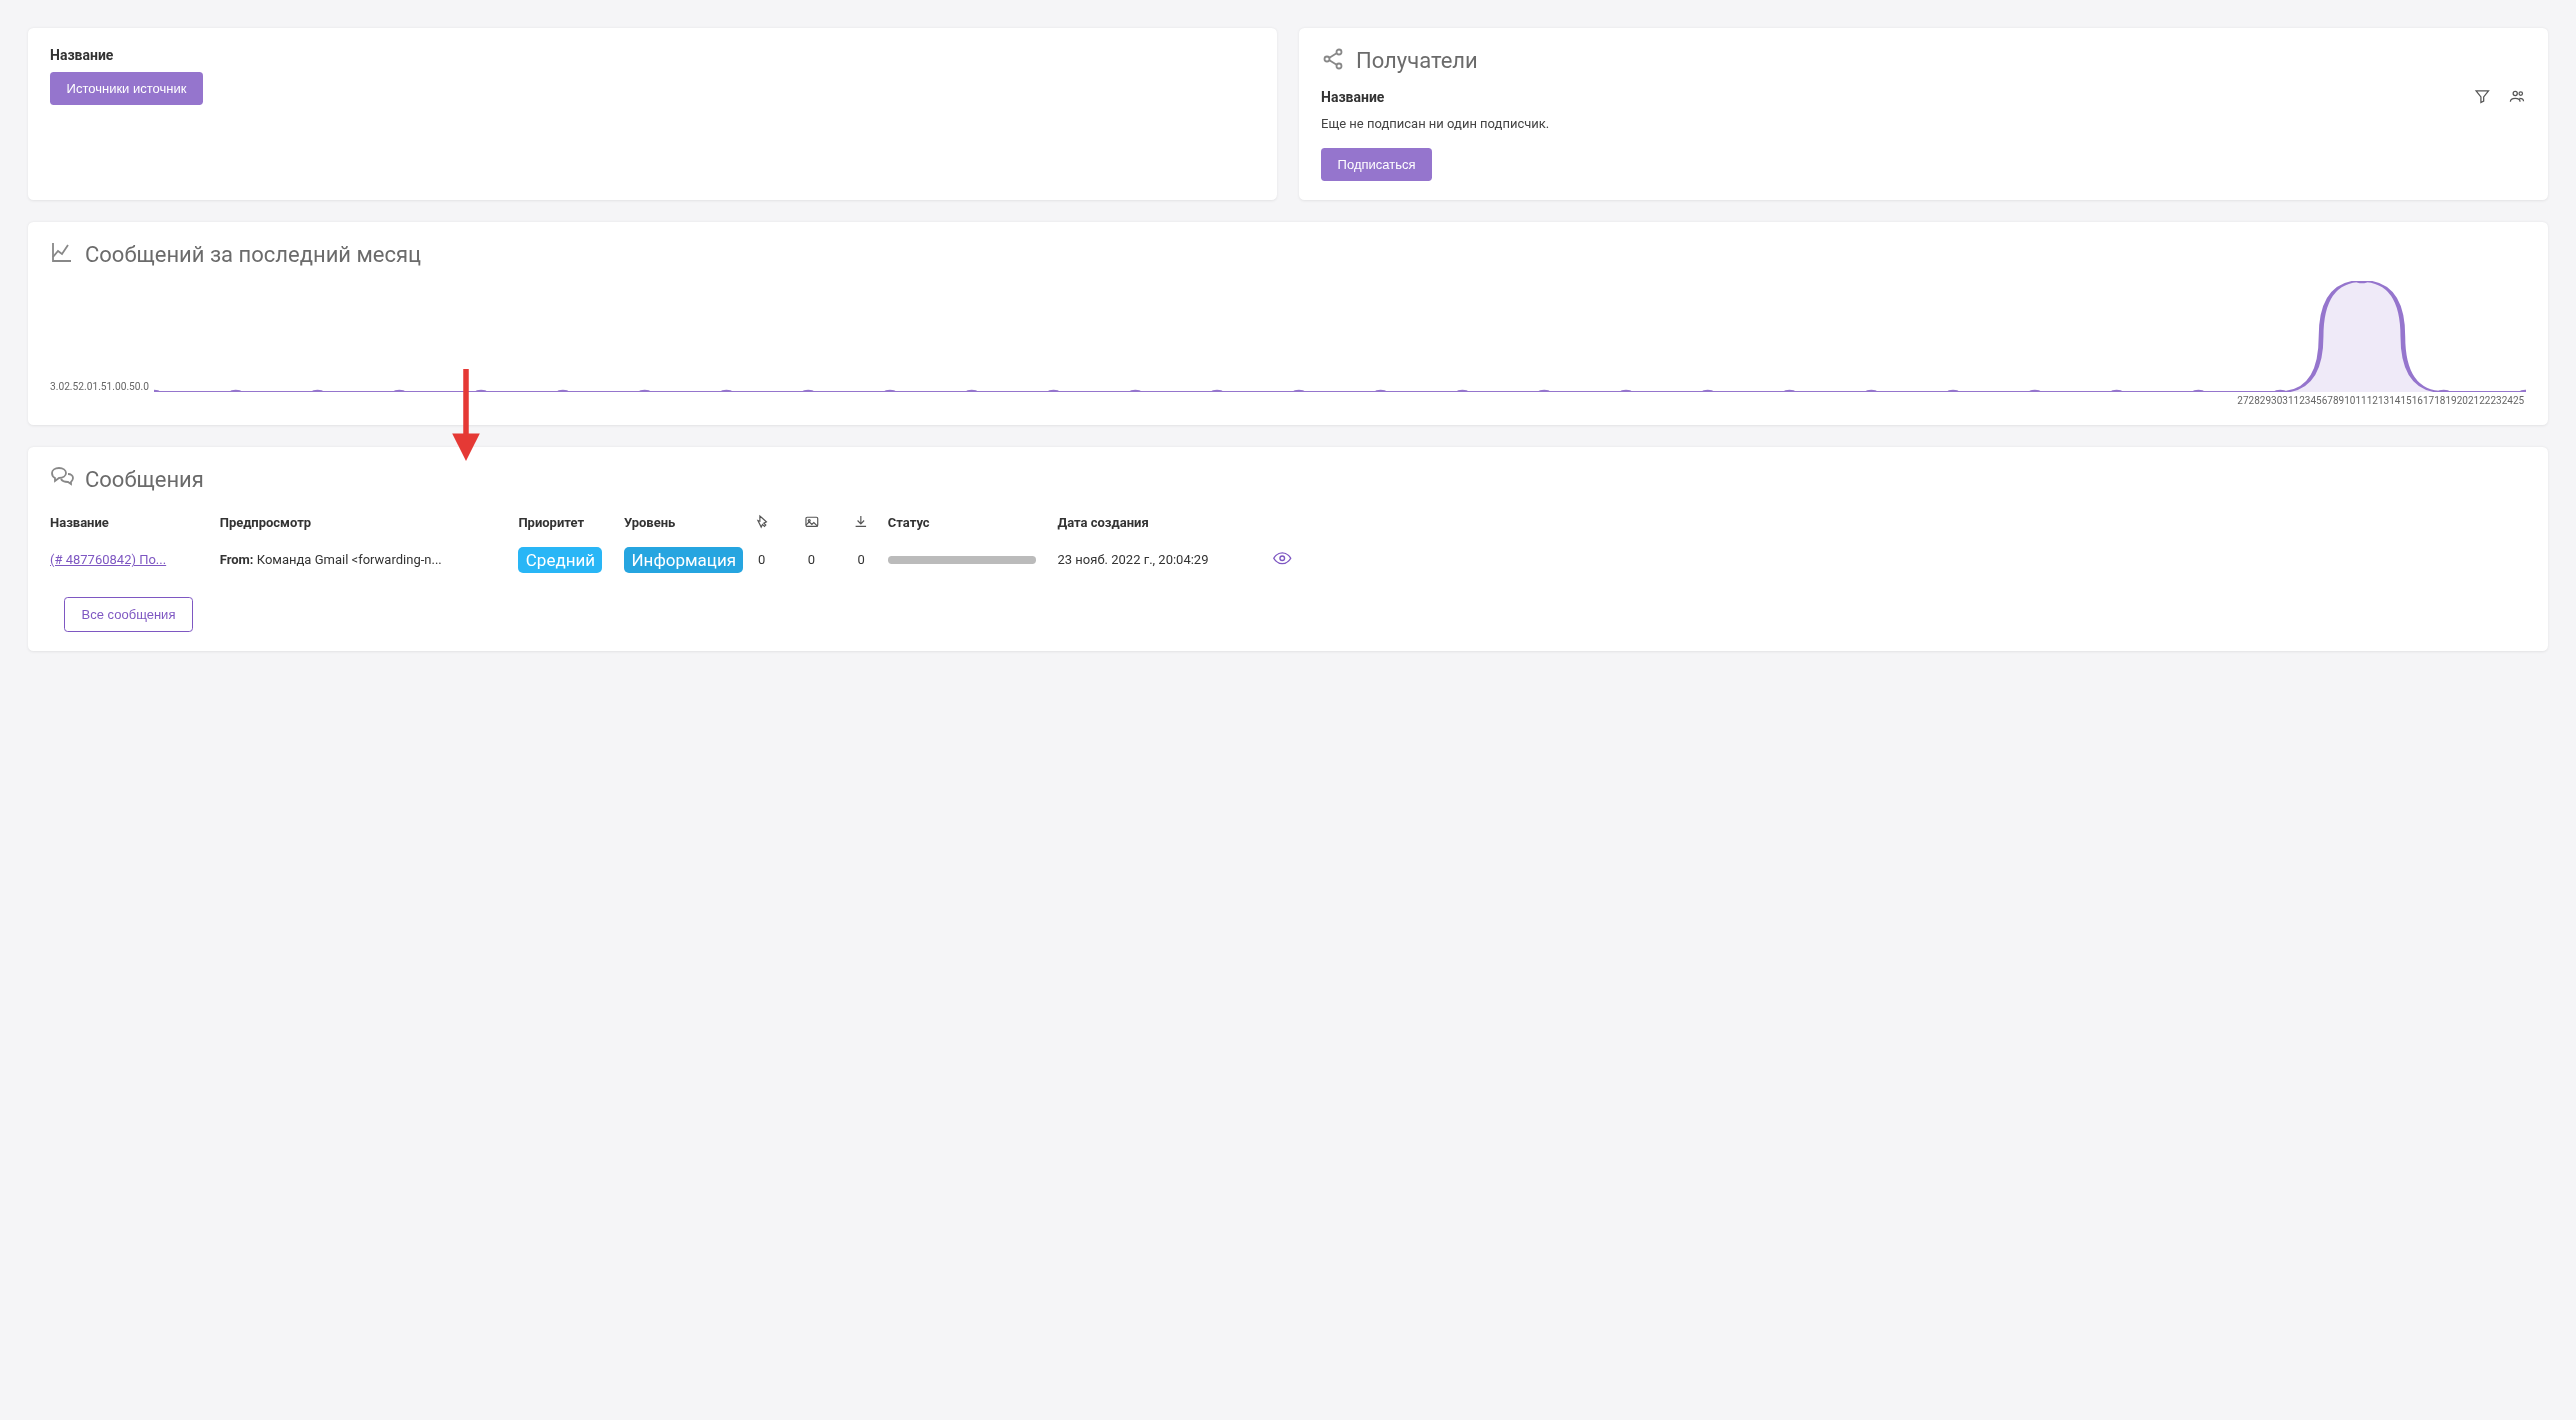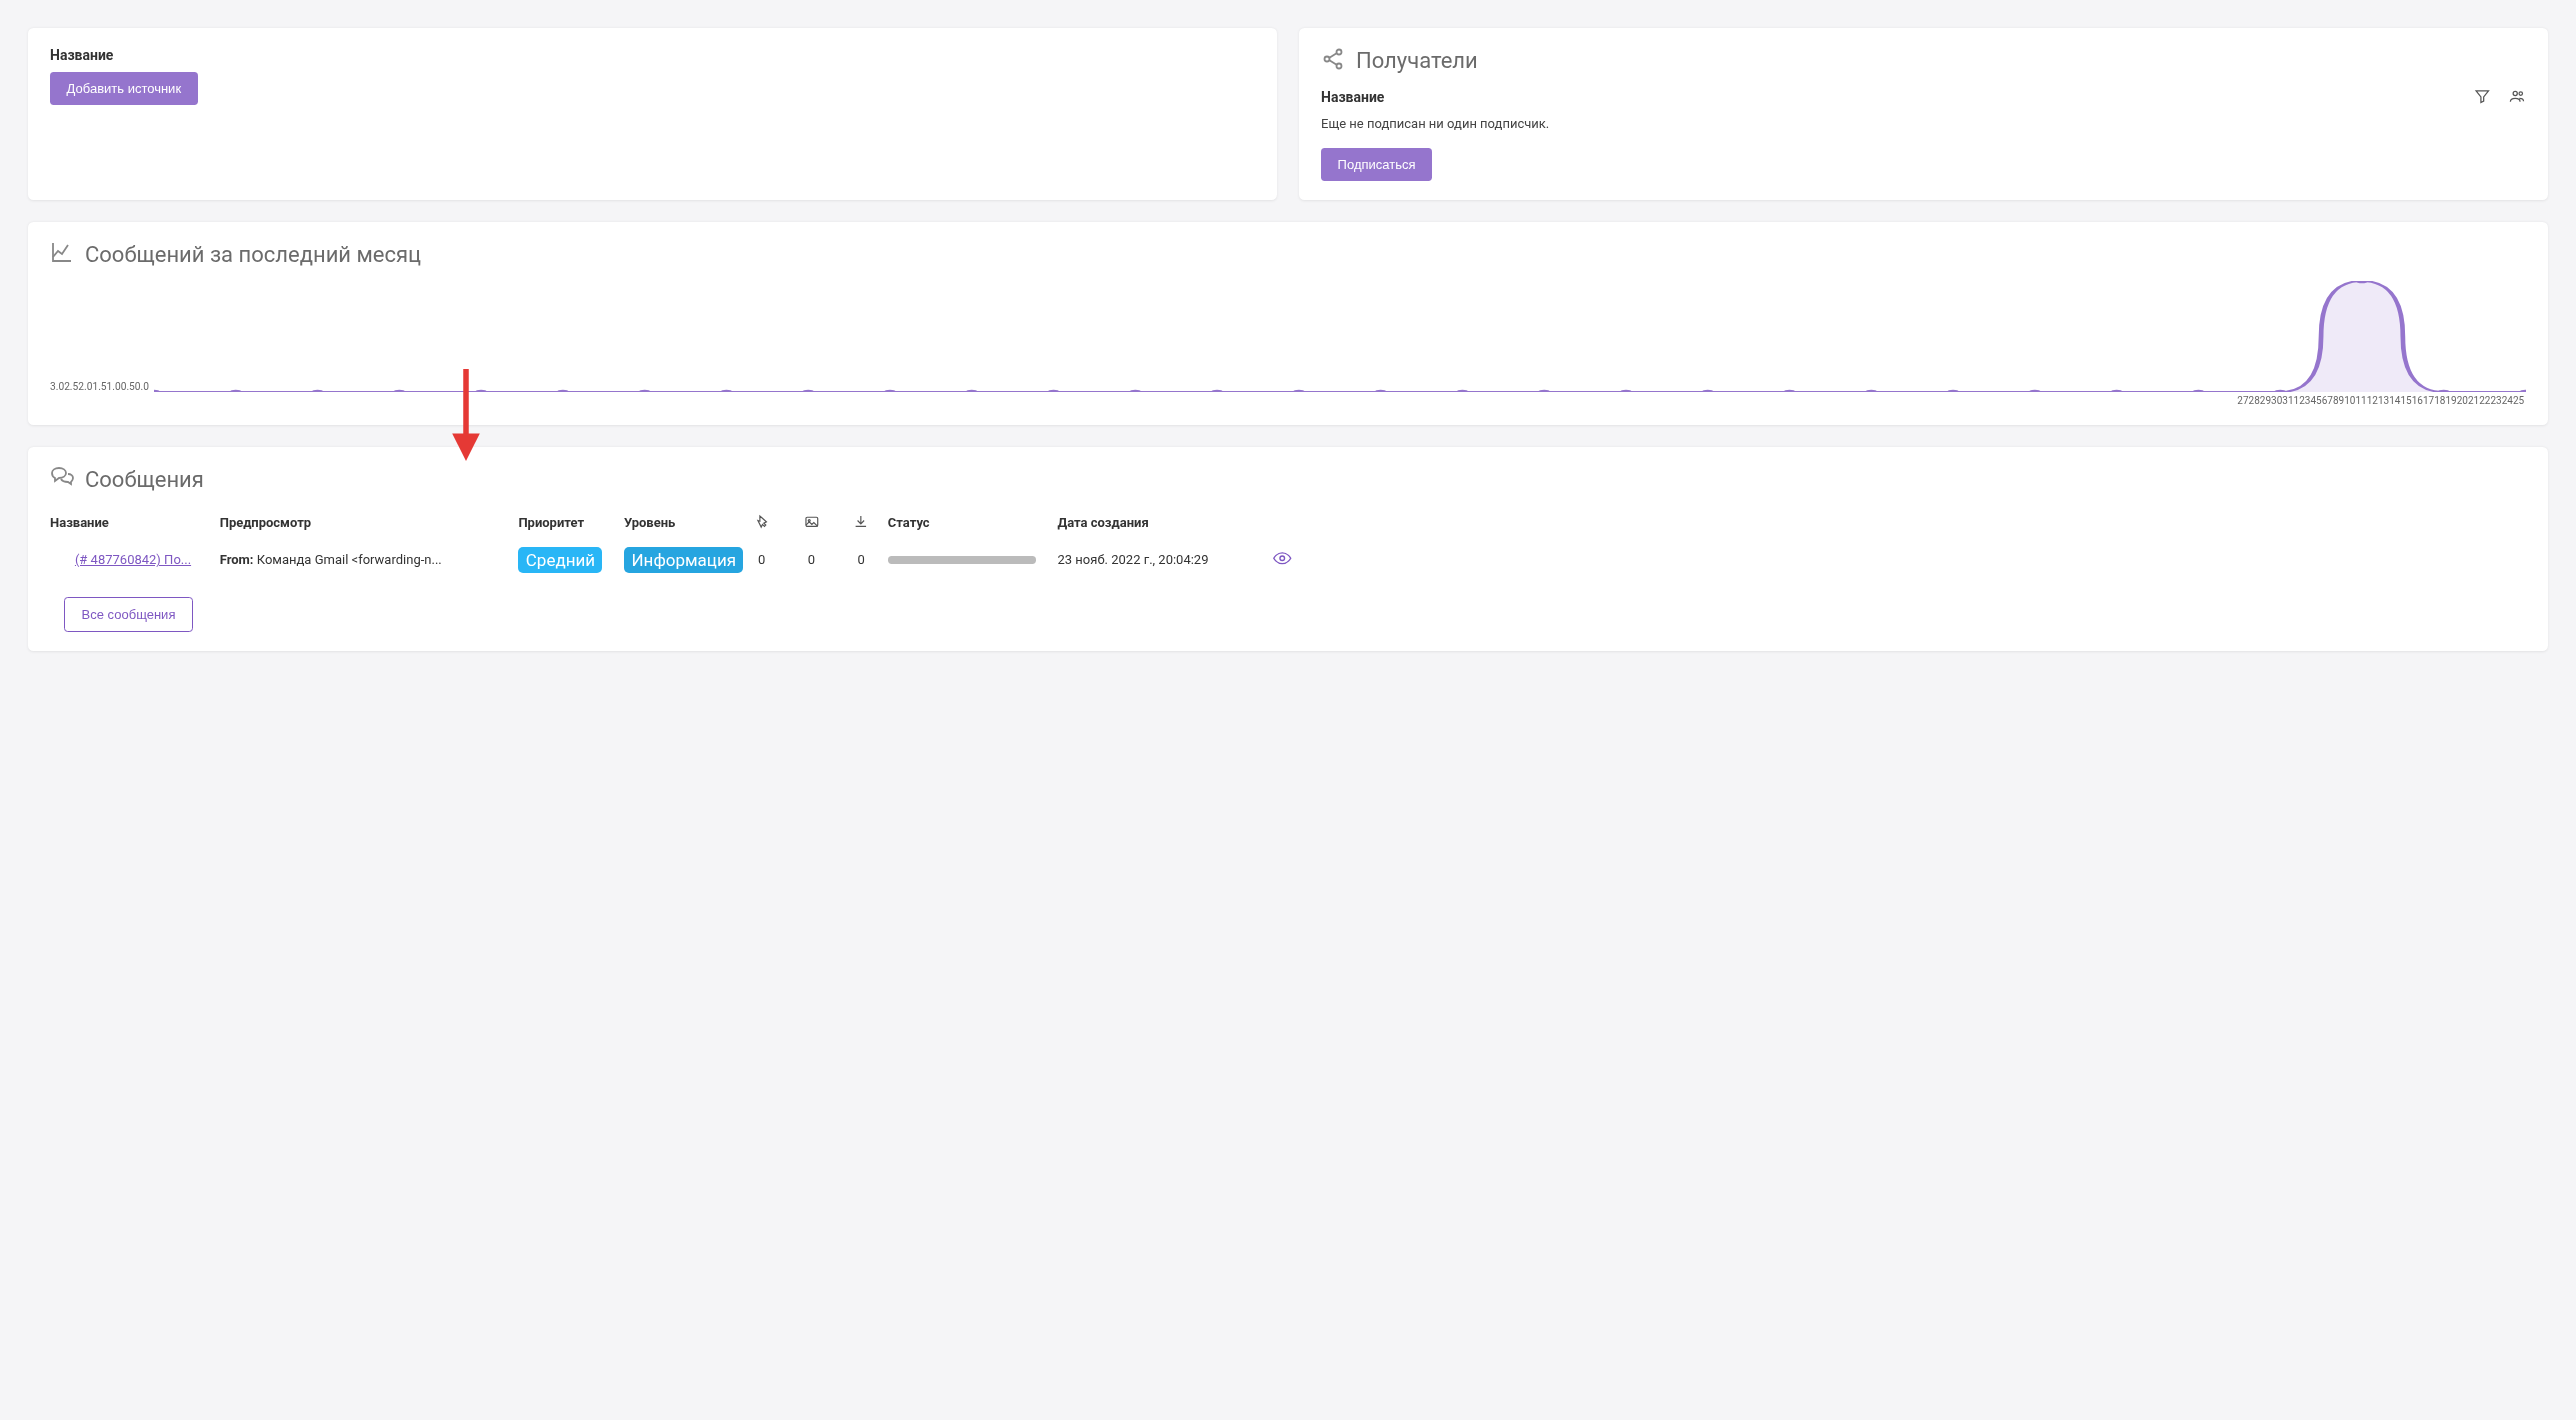--- a/index.html
+++ b/index.html
@@ -93,21 +93,21 @@
 
 .msg-table { width: 100%; margin-bottom: 16.6px; }
 .msg-head, .msg-row {
   display: grid;
   grid-template-columns: 166px 295px 102px 111px 46px 46px 46px 166px 212px 37px;
   align-items: center;
   gap: 3.7px;
 }
 .msg-head { font-weight: 700; font-size: 13px; color: #333; padding: 7.4px 0; }
 .msg-row { font-size: 13px; padding: 7.4px 0; }
-.msg-link { color: #7e57c2; white-space: nowrap; overflow: hidden; text-overflow: ellipsis; text-align: center; }
+.msg-link { color: #7e57c2; white-space: nowrap; overflow: hidden; text-overflow: ellipsis; }
 .preview { white-space: nowrap; overflow: hidden; text-overflow: ellipsis; }
 .preview .preview-label { font-weight: 700; }
 .badge {
   display: inline-block;
   color: #fff;
   font-size: 17px;
   padding: 2.8px 7.4px;
   border-radius: 5px;
 }
 .badge-blue { background: #29b6f6; }
@@ -131,21 +131,21 @@
 }
 .messages-card { position: relative; }
 </style>
 </head>
 <body>
 
 <div class="row">
 
   <div class="card">
     <div class="sub-header">Название</div>
-    <button class="btn">Добавить источник</button>
+    <button class="btn">Источники источник</button>
   </div>
 
   <div class="card">
     <div class="card-header">
       <span>
         <svg viewBox="0 0 24 24" fill="none" stroke="#888" stroke-width="1.8">
           <circle cx="18" cy="5" r="2.5"></circle>
             <circle cx="6" cy="12" r="2.5"></circle>
             <circle cx="18" cy="19" r="2.5"></circle>
           <path d="M8 11l8-5M8 13l8 5"></path>

